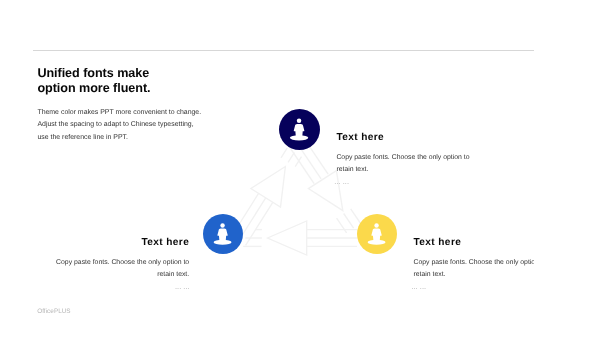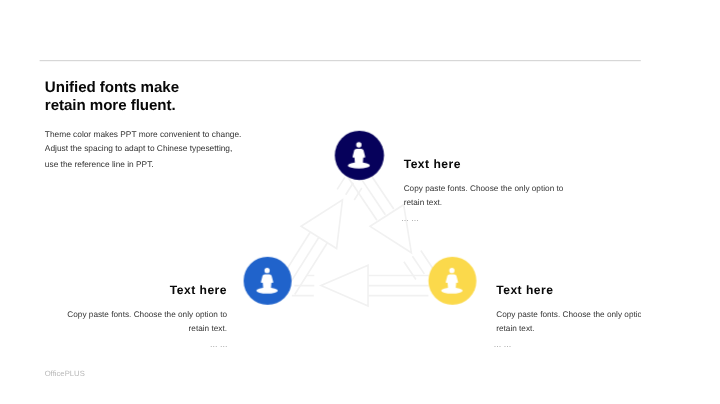--- a/index.html
+++ b/index.html
@@ -86,21 +86,21 @@
     <g id="person" fill="#ffffff">
       <circle cx="48.9" cy="28.6" r="5.5"></circle>
       <ellipse cx="48.9" cy="70.4" rx="22.4" ry="6.3"></ellipse>
       <path d="M44.4 36.4 H53.4 C56.4 36.4 58.7 38.7 58.9 41.7 L61.7 52.2 C62.0 53.5 61.3 54.4 60.0 54.4 H57.9 L56.1 75.0 H41.7 L39.9 54.4 H37.8 C36.5 54.4 35.8 53.5 36.1 52.2 L38.9 41.7 C39.1 38.7 41.4 36.4 44.4 36.4 Z"></path>
     </g>
   </defs>
     </svg>
 
   <div class="title">
     <span>Unified fonts make</span><br>
-    <span>retain more fluent.</span>
+    <span>option more fluent.</span>
   </div>
 
   <div class="lead">
     <span>Theme color makes PPT more convenient to change.</span><br>
     <span>Adjust the spacing to adapt to Chinese typesetting,</span><br>
     <span>use the reference line in PPT.</span>
   </div>
 
   <div class="circ" id="c-top">
     <svg class="pic" viewBox="0 0 100 100">

